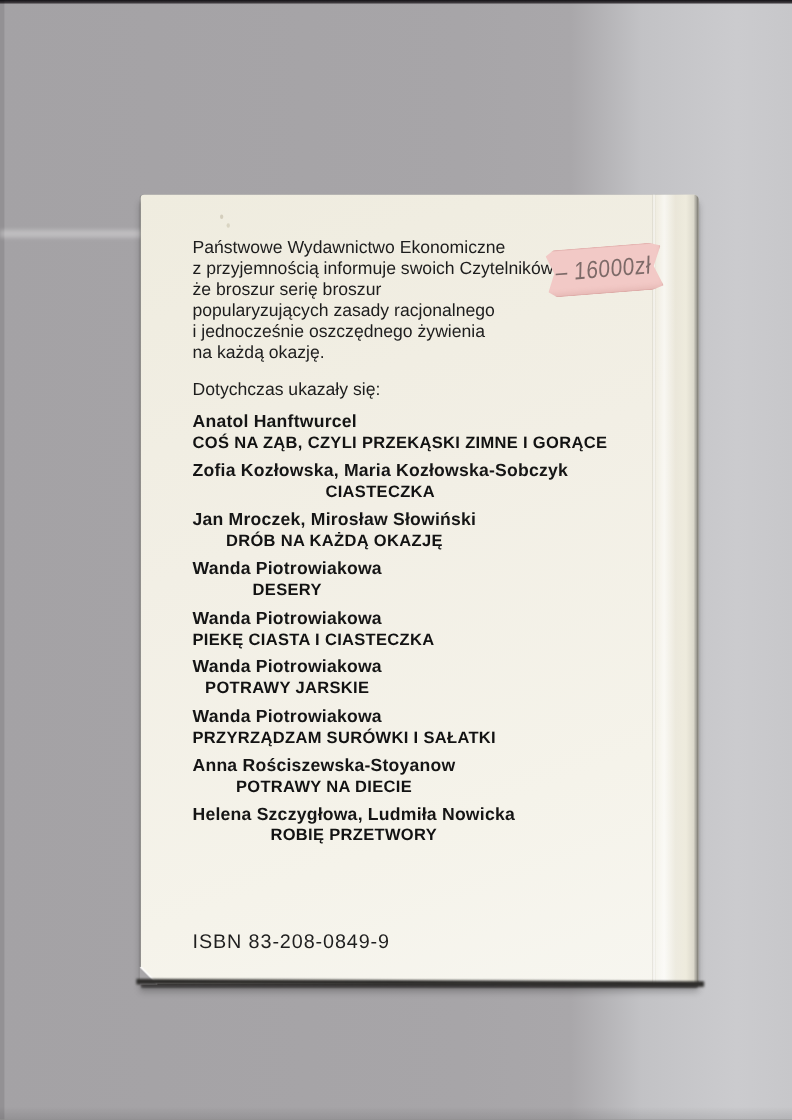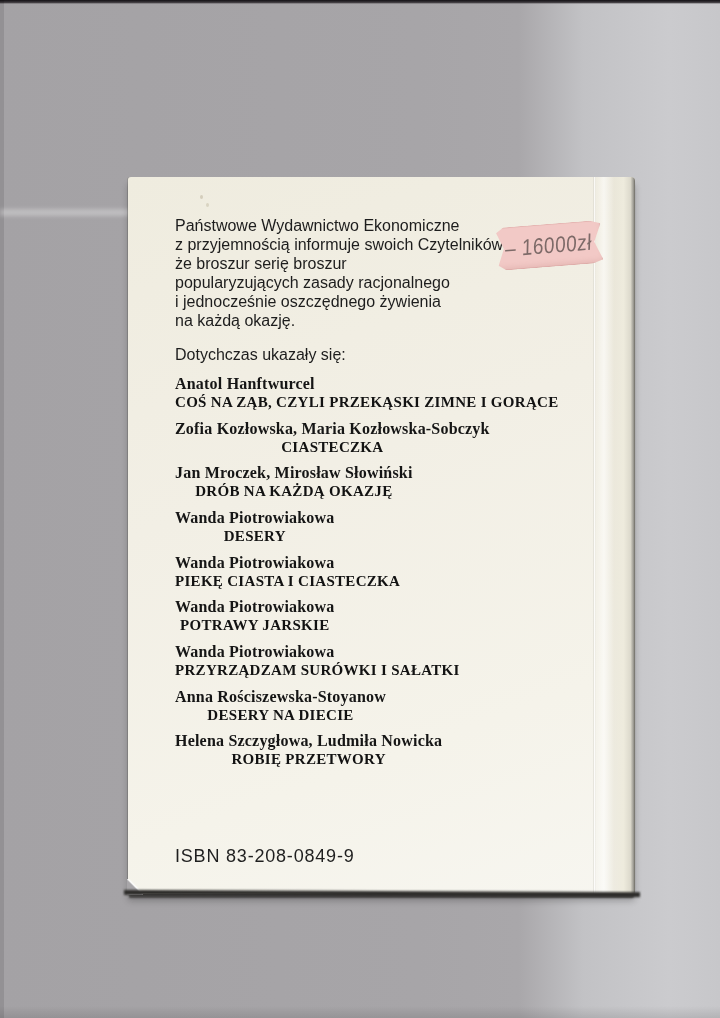--- a/index.html
+++ b/index.html
@@ -31,21 +31,21 @@
   .page-block-edge{position:absolute;top:0;bottom:0;right:0;width:38px;border-radius:0 4px 2px 0;
     background:linear-gradient(to right,rgba(255,255,255,0) 0%,rgba(255,255,255,.5) 18%,rgba(226,222,206,.45) 45%,#eeebdd 70%,#dcd9cc 88%,#9b9991 96%,#6d6b64 100%);}
   .book-bottom-shadow{position:absolute;left:124px;top:891px;width:516px;height:5px;
     background:#2e2d2b;filter:blur(1px);transform:rotate(.25deg);}
   .fold-corner{position:absolute;left:-1px;bottom:-1px;width:16px;height:16px;
     background:linear-gradient(45deg,#a8a6a9 46%,rgba(255,255,255,.85) 52%,rgba(255,255,255,0) 60%);}
 
   .cover-text{color:#1d1d1d;}
   .intro{position:absolute;left:47px;top:39px;font-size:16px;line-height:19px;color:#1d1d1d;}
   .series-heading{position:absolute;left:47px;top:169px;font-size:16px;color:#1d1d1d;}
-  .entry{position:absolute;left:47px;font-family:Liberation Serif, serif;}
+  .entry{position:absolute;left:47px;}
   .entry .authors{font-size:16px;font-weight:700;line-height:17px;letter-spacing:.2px;color:#151515;}
   .entry .title{font-size:15px;font-weight:700;line-height:17px;letter-spacing:.3px;color:#121212;margin-top:2px;text-align:center;}
   .isbn{position:absolute;left:47px;top:669px;font-size:18px;letter-spacing:.8px;color:#1f1f1f;}
 
   .sticker{
     position:absolute;left:494px;top:224px;width:108px;height:43px;
     background:#f2c9c6;transform:rotate(-4.5deg);
     clip-path:polygon(3% 12%,10% 0%,90% 0%,100% 8%,93% 50%,100% 92%,90% 100%,10% 100%,3% 88%,9% 50%);
     display:flex;align-items:center;justify-content:center;
     box-shadow:inset 0 0 0 1px rgba(200,140,136,.30), inset 0 -3px 5px rgba(180,110,105,.18);
@@ -103,21 +103,21 @@
     <div class="entry" style="top:421px">
       <div class="authors">Wanda Piotrowiakowa</div>
       <div class="title">POTRAWY JARSKIE</div>
     </div>
     <div class="entry" style="top:466px">
       <div class="authors">Wanda Piotrowiakowa</div>
       <div class="title">PRZYRZĄDZAM SURÓWKI I SAŁATKI</div>
     </div>
     <div class="entry" style="top:511px">
       <div class="authors">Anna Rościszewska-Stoyanow</div>
-      <div class="title">DESERY NA DIECIE</div>
+      <div class="title">POTRAWY NA DIECIE</div>
     </div>
     <div class="entry" style="top:555px">
       <div class="authors">Helena Szczygłowa, Ludmiła Nowicka</div>
       <div class="title">ROBIĘ PRZETWORY</div>
     </div>
 
     <div class="isbn">ISBN 83-208-0849-9</div>
   </div>
 
   <div class="book-bottom-shadow"></div>

